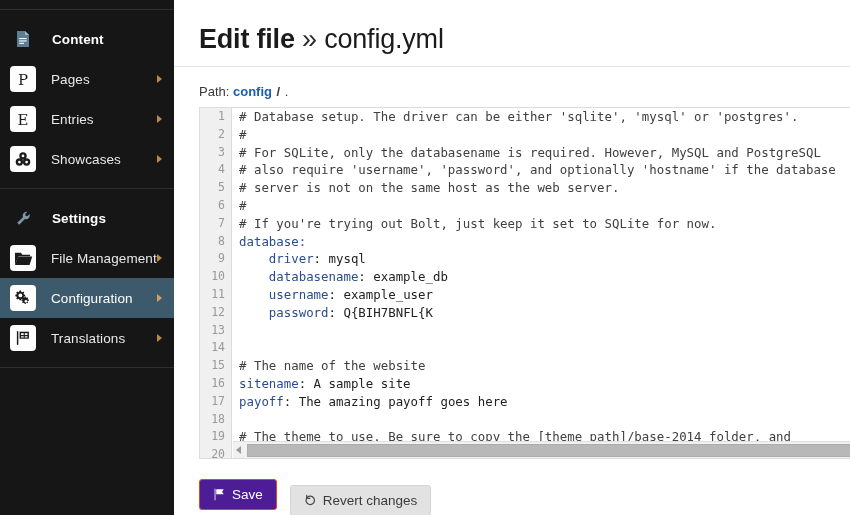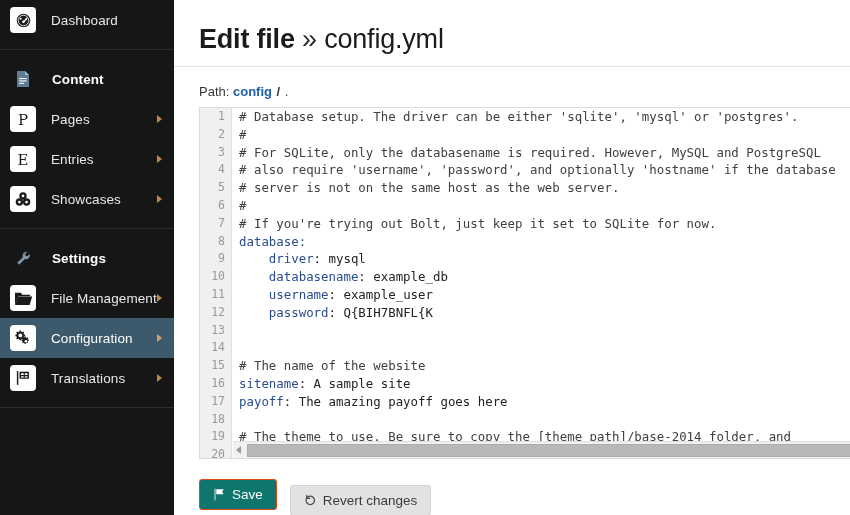--- a/index.html
+++ b/index.html
@@ -225,52 +225,39 @@
     gap: 6px;
     height: 31px;
     padding: 0 13px;
     border-radius: 3px;
     font-size: 13.5px;
     cursor: pointer;
     border: 1px solid transparent;
     white-space: nowrap;
   }
   #save-btn {
-    background: #0f766e;
+    background: #4c1d95;
     color: #ffffff;
     border-color: #e2491a;
     font-weight: normal;
   }
   #revert-btn {
     background: #e2e2e2;
     color: #3b3b3b;
     border-color: #d4d4d4;
     margin-top: 12px;
   }
   .btn svg { display: block; }
 </style>
 </head>
 <body>
 
 <div id="app">
 
   <nav id="sidebar">
-      <div class="sb-item">
-        <span class="sb-ico">
-          <svg width="17" height="17" viewBox="0 0 20 20">
-            <circle cx="10" cy="10" r="8" fill="#1b1b1b"></circle>
-            <circle cx="10" cy="10" r="6.2" fill="none" stroke="#fff" stroke-width="1"></circle>
-            <circle cx="6.6" cy="8" r="1.2" fill="#fff"></circle>
-            <circle cx="13.4" cy="8" r="1.2" fill="#fff"></circle>
-            <path d="M10 11.4l3.6-3.2" stroke="#fff" stroke-width="1.4" stroke-linecap="round"></path>
-            <circle cx="10" cy="11.6" r="1.5" fill="#fff"></circle>
-          </svg>
-        </span>
-        <span class="sb-label">Dashboard</span>
-      </div>
       <div class="sb-pad"></div>
       <div class="sb-sep"></div>
       <div class="sb-pad"></div>
       <div class="sb-item sb-head">
         <span class="sb-ico plain">
           <svg width="16" height="18" viewBox="0 0 16 18">
             <path d="M2 1h8l4 4v12H2V1z" fill="#5d7d97"></path>
             <path d="M10 1v4h4" fill="#9fb8c9"></path>
             <rect x="4.2" y="8" width="7.4" height="1.1" fill="#fff"></rect>
             <rect x="4.2" y="10.4" width="7.4" height="1.1" fill="#fff"></rect>

